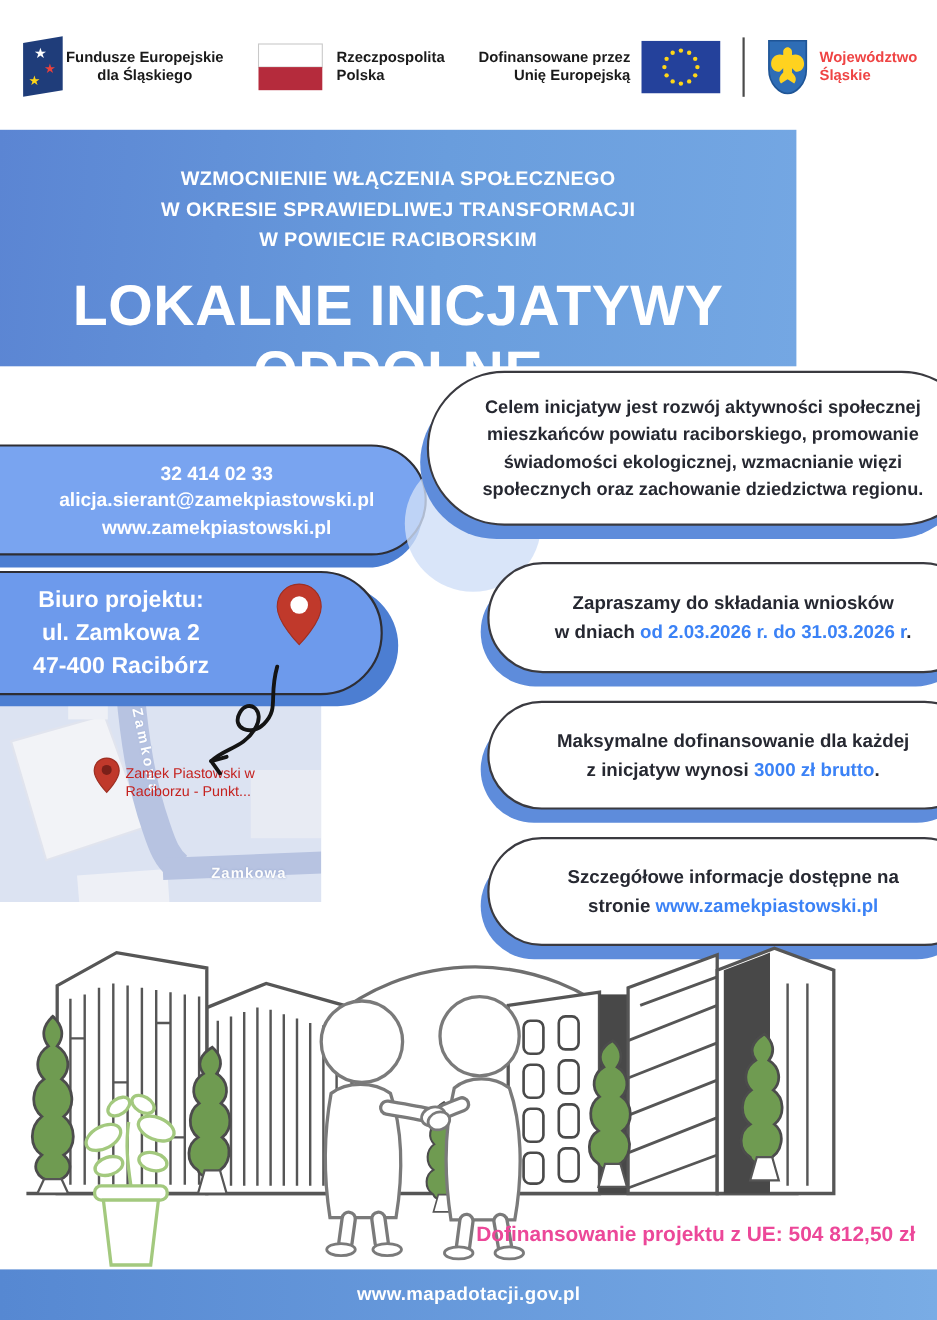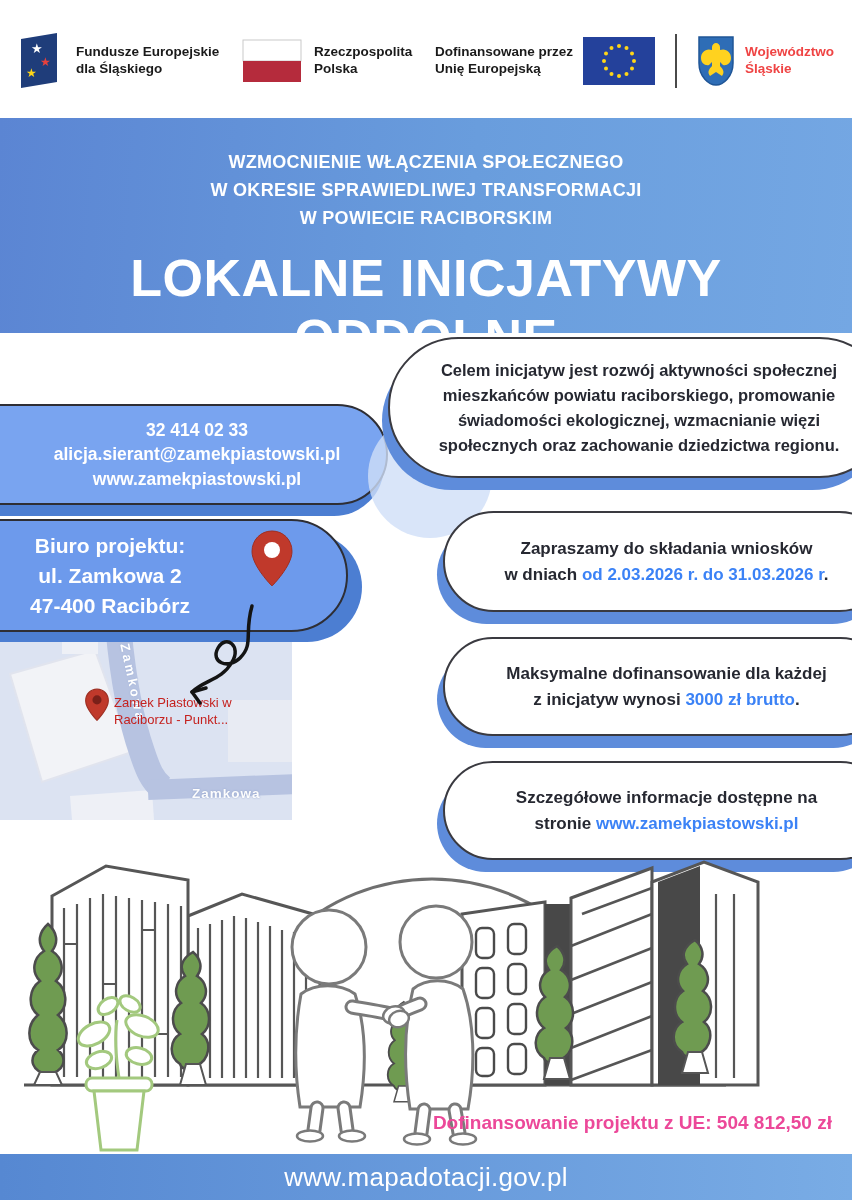--- a/index.html
+++ b/index.html
@@ -3,27 +3,27 @@
 <meta charset="utf-8">
 <style>
   html,body{margin:0;padding:0;background:#fff;}
   .page{position:relative;width:852px;height:1200px;overflow:hidden;background:#fff;
         font-family:"Liberation Sans","DejaVu Sans",sans-serif;}
 
   
   .header{position:absolute;top:0;left:0;width:852px;height:118px;background:#fff;}
   .logo-row{position:absolute;top:28px;left:18px;right:18px;height:66px;display:flex;align-items:center;}
   .logo-text{font-size:13.5px;font-weight:bold;color:#1a1a1a;line-height:1.25;}
-  .logo-text.right{text-align:left;}
+  .logo-text.right{text-align:right;}
   .logo-text.blue{color:#ef4444;}
   .hdr-gap{flex:1;}
   .divider{width:2px;height:54px;background:#4a4a4a;margin:0 20px;}
 
   
-  .banner{position:absolute;top:118px;left:0;width:852px;height:215px;
+  .banner{position:absolute;top:118px;left:0;width:724px;height:215px;
           background:linear-gradient(95deg,#5b85d3 0%,#699ddd 55%,#74a7e3 100%);
           color:#fff;text-align:center;}
   .banner-sub{margin-top:30px;font-size:18px;font-weight:bold;line-height:28px;letter-spacing:.3px;}
   .banner-title{margin-top:16px;font-size:52px;font-weight:bold;letter-spacing:.5px;}
 
   
   .lb-shadow{position:absolute;background:#4c7ed2;z-index:2;}
   .contact-shadow{left:-20px;top:416px;width:404px;height:100px;border-radius:0 52px 52px 0;}
   .office-shadow{left:-20px;top:532px;width:382px;height:110px;border-radius:0 57px 57px 0;}
   .contact-bubble{position:absolute;left:-20px;top:404px;width:408px;height:101px;
@@ -58,38 +58,38 @@
   .map-pin-label{position:absolute;left:114px;top:64px;color:#c5221f;font-size:13px;line-height:17px;font-weight:500;}
   .map-pin{position:absolute;left:84px;top:58px;}
   .doodle-arrow{position:absolute;left:148px;top:600px;z-index:4;}
 
   
   .illus{position:absolute;left:0;top:852px;width:852px;height:308px;z-index:6;pointer-events:none;}
 
   
   .funding-note{position:absolute;right:20px;top:1112px;font-size:19px;font-weight:bold;color:#ec4899;z-index:7;}
   .footer{position:absolute;left:0;top:1154px;width:852px;height:46px;
-      background:linear-gradient(90deg,#5688d2,#79ace5);color:#fff;font-weight:normal;font-size:26px;
+      background:linear-gradient(90deg,#5688d2,#79ace5);color:#fff;font-weight:bold;font-size:17px;
       display:flex;align-items:center;justify-content:center;z-index:7;letter-spacing:.3px;}
 </style>
 </head>
 <body>
 
 <div class="page">
 
   <div class="header">
     <div class="logo-row">
 
       <svg width="42" height="62" viewBox="0 0 42 62">
         <polygon points="3,9 39,3 39,52 3,58" fill="#1f3d7a"></polygon>
         <text x="13" y="23" font-size="13" fill="#ffffff">★</text>
         <text x="22" y="36" font-size="12" fill="#e8413c">★</text>
         <text x="8" y="47" font-size="12" fill="#ffd617">★</text>
       </svg>
-      <div class="logo-text" style="margin-left:16px;">
+      <div class="logo-text" style="margin-left:0;text-align:center;">
         <div>Fundusze Europejskie</div>
         <div>dla Śląskiego</div>
       </div>
       <div class="hdr-gap"></div>
 
       <svg width="60" height="44" viewBox="0 0 60 44">
         <rect x="1" y="1" width="58" height="21" fill="#ffffff" stroke="#c9c9c9" stroke-width="1"></rect>
         <rect x="1" y="22" width="58" height="21" fill="#b52b3c"></rect>
       </svg>
       <div class="logo-text" style="margin-left:12px;">

